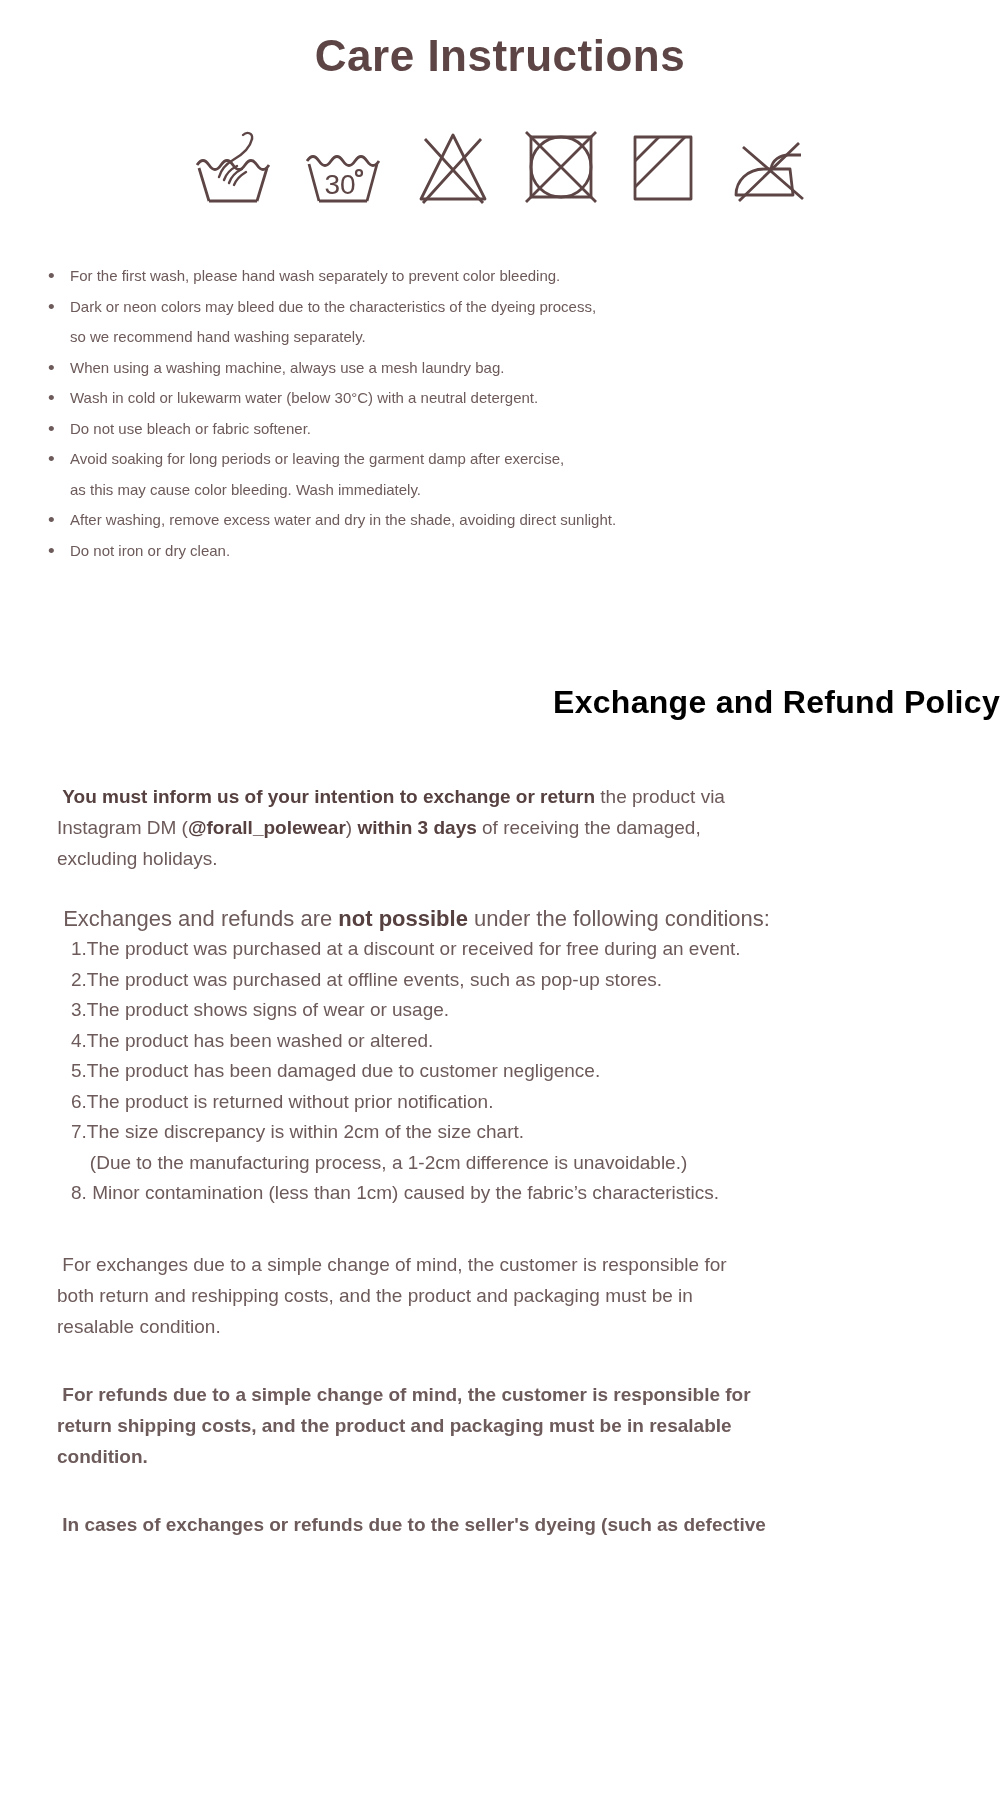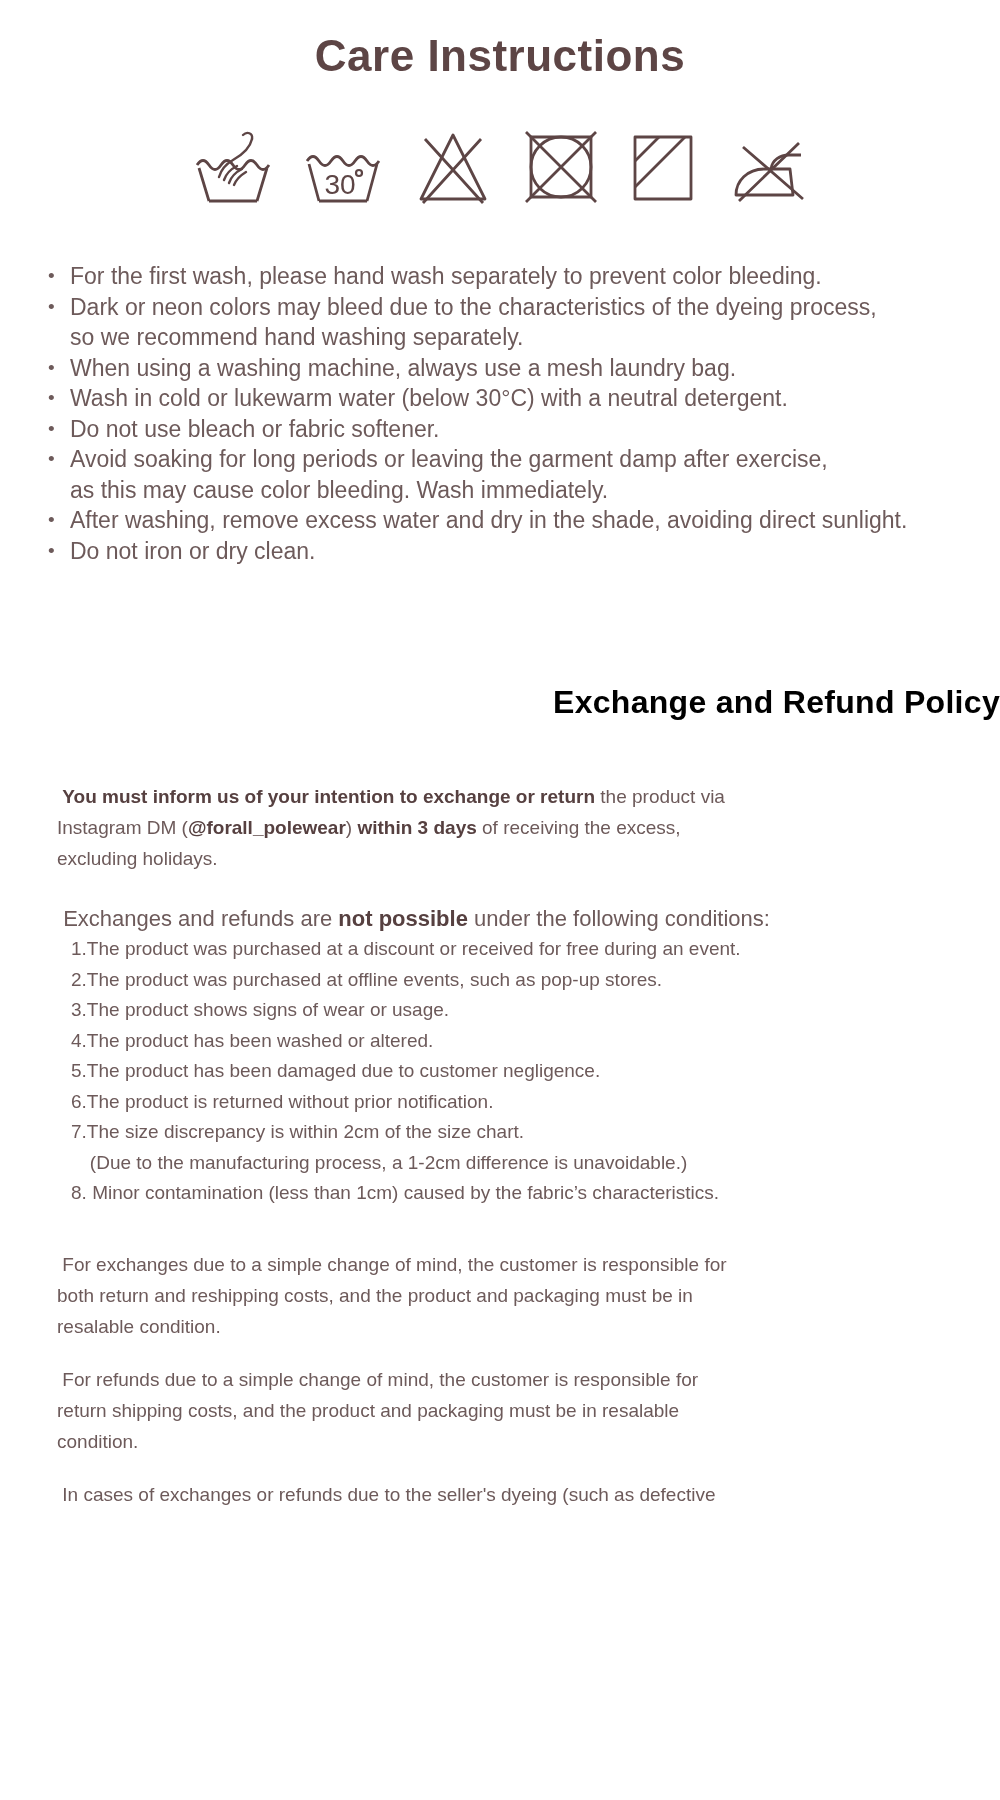--- a/index.html
+++ b/index.html
@@ -24,41 +24,41 @@
     align-items:flex-end;gap:30px;height:78px;
   }
   .icons svg{display:block;}
   .s{fill:none;stroke:#5d4545;stroke-width:2.8;stroke-linejoin:round;}
   .sh{fill:none;stroke:#5d4545;stroke-width:2.4;stroke-linecap:round;stroke-linejoin:round;}
   .deg{fill:none;stroke:#5d4545;stroke-width:2.2;}
   .tnum{fill:#5d4545;font-family:"Liberation Sans","DejaVu Sans",sans-serif;}
 
   .bullets{
     margin:56px 0 0 70px;padding:0;list-style:none;
-    font-size:23px;line-height:30.5px;
+    font-size:15px;line-height:30.5px;
   }
   .bullets li{position:relative;}
   .bullets li::before{
     content:"\2022";position:absolute;left:-22px;top:0;
     font-size:19px;color:#6d5a5a;
   }
   .line{white-space:pre-wrap;}
 
   .intro{margin:60px 60px 0 57px;font-size:19px;line-height:31px;white-space:pre-wrap;}
   .cond-intro{margin:29px 60px 0 57px;font-size:22px;line-height:31px;white-space:pre-wrap;}
   .b{font-weight:700;color:#564040;}
 
   .conds{margin:0 0 0 71px;font-size:19px;line-height:30.5px;}
   .cond{display:flex;align-items:flex-start;}
   .cond .num{flex:0 0 auto;}
   .cond .ctext{flex:1 1 auto;}
   .cond .note{padding-left:3px;}
 
   .paras{margin:40px 60px 0 57px;font-size:19px;line-height:31px;}
-  .para + .para{margin-top:22px;}
+  .para + .para{margin-top:37px;font-weight:bold;}
 </style>
 </head>
 <body>
 
 <div class="page">
 
   <h1 class="h1">Care Instructions</h1>
 
   <div class="icons">
 
@@ -126,21 +126,21 @@
       <li>
         <div class="line">After washing, remove excess water and dry in the shade, avoiding direct sunlight.</div>
       </li>
       <li>
         <div class="line">Do not iron or dry clean.</div>
       </li>
     </ul>
 
   <h2 class="h2">Exchange and Refund Policy</h2>
 
-  <p class="intro"><span class="b"> You must inform us of your intention to exchange or return</span><span> the product via</span><br><span>Instagram DM (</span><span class="b">@forall_polewear</span><span>) </span><span class="b">within 3 days</span><span> of receiving the excess,</span><br><span>excluding holidays.</span></p>
+  <p class="intro"><span class="b"> You must inform us of your intention to exchange or return</span><span> the product via</span><br><span>Instagram DM (</span><span class="b">@forall_polewear</span><span>) </span><span class="b">within 3 days</span><span> of receiving the damaged,</span><br><span>excluding holidays.</span></p>
 
   <p class="cond-intro"><span> Exchanges and refunds are </span><span class="b">not possible</span><span> under the following conditions:</span></p>
 
   <div class="conds">
       <div class="cond">
         <span class="num">1.</span>
         <div class="ctext">
           <div class="line">The product was purchased at a discount or received for free during an event.</div>
         </div>
       </div>

